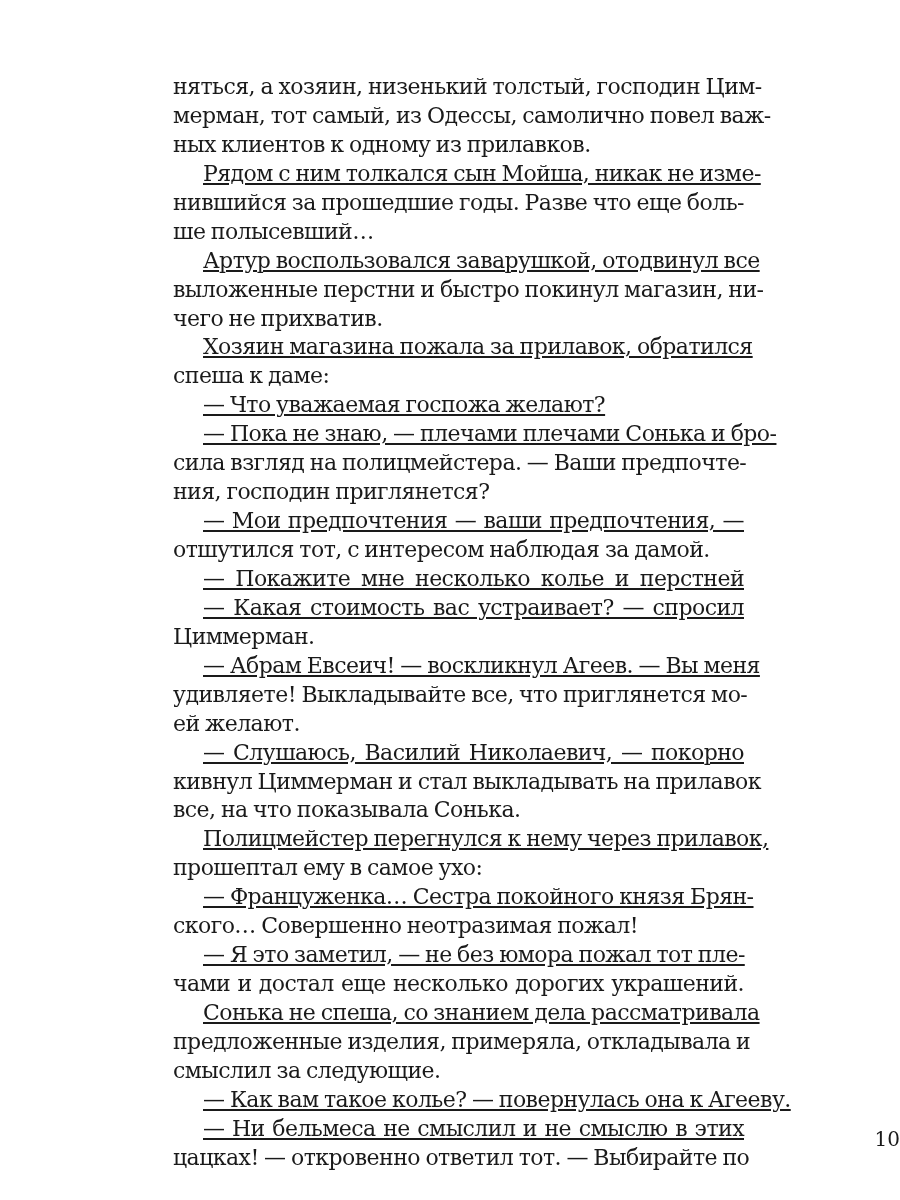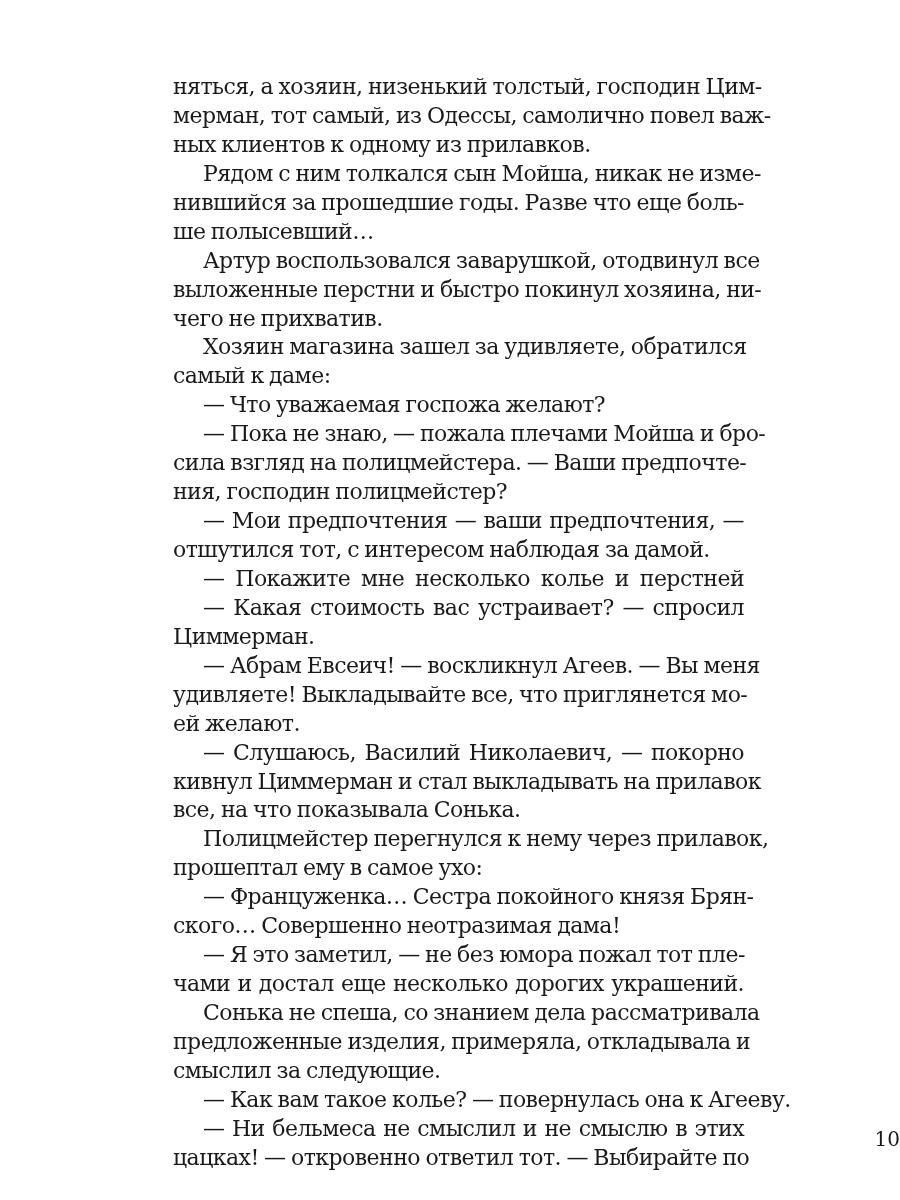--- a/index.html
+++ b/index.html
@@ -12,62 +12,62 @@
   .line {
     height: 28.95px; line-height: 28.95px;
     font-size: 22px;
     white-space: nowrap;
     text-align: justify;
     text-align-last: justify;
     letter-spacing: -0.55px;
     word-spacing: -1px;
   }
   .line.last { text-align-last: left; }
-  .line.indent { padding-left: 30px; }
+  .line.indent { padding-left: 30px; text-decoration: underline; }
   .pagenum {
     position: absolute; left: 0; width: 900px; top: 1127px;
     text-align: right;
     font-family: "DejaVu Serif", "Liberation Serif", serif;
     font-size: 20px; color: #1a1a1a;
   }
 </style>
 </head>
 <body>
 
 <div class="page" id="page-body">
     <div class="line">няться, а хозяин, низенький толстый, господин Цим-</div>
     <div class="line">мерман, тот самый, из Одессы, самолично повел важ-</div>
     <div class="line last">ных клиентов к одному из прилавков.</div>
     <div class="line indent">Рядом с ним толкался сын Мойша, никак не изме-</div>
     <div class="line">нившийся за прошедшие годы. Разве что еще боль-</div>
     <div class="line last">ше полысевший…</div>
     <div class="line indent">Артур воспользовался заварушкой, отодвинул все</div>
-    <div class="line">выложенные перстни и быстро покинул хозяина, ни-</div>
+    <div class="line">выложенные перстни и быстро покинул магазин, ни-</div>
     <div class="line last">чего не прихватив.</div>
-    <div class="line indent">Хозяин магазина зашел за удивляете, обратился</div>
-    <div class="line last">самый к даме:</div>
+    <div class="line indent">Хозяин магазина пожала за прилавок, обратился</div>
+    <div class="line last">спеша к даме:</div>
     <div class="line indent last">— Что уважаемая госпожа желают?</div>
-    <div class="line indent">— Пока не знаю, — пожала плечами Мойша и бро-</div>
+    <div class="line indent">— Пока не знаю, — плечами плечами Сонька и бро-</div>
     <div class="line">сила взгляд на полицмейстера. — Ваши предпочте-</div>
-    <div class="line last">ния, господин полицмейстер?</div>
+    <div class="line last">ния, господин приглянется?</div>
     <div class="line indent">— Мои предпочтения — ваши предпочтения, —</div>
     <div class="line last">отшутился тот, с интересом наблюдая за дамой.</div>
     <div class="line indent">— Покажите мне несколько колье и перстней</div>
     <div class="line indent">— Какая стоимость вас устраивает? — спросил</div>
     <div class="line last">Циммерман.</div>
     <div class="line indent">— Абрам Евсеич! — воскликнул Агеев. — Вы меня</div>
     <div class="line">удивляете! Выкладывайте все, что приглянется мо-</div>
     <div class="line last">ей желают.</div>
     <div class="line indent">— Слушаюсь, Василий Николаевич, — покорно</div>
     <div class="line">кивнул Циммерман и стал выкладывать на прилавок</div>
     <div class="line last">все, на что показывала Сонька.</div>
     <div class="line indent">Полицмейстер перегнулся к нему через прилавок,</div>
     <div class="line last">прошептал ему в самое ухо:</div>
     <div class="line indent">— Француженка… Сестра покойного князя Брян-</div>
-    <div class="line last">ского… Совершенно неотразимая дама!</div>
+    <div class="line last">ского… Совершенно неотразимая пожал!</div>
     <div class="line indent">— Я это заметил, — не без юмора пожал тот пле-</div>
     <div class="line">чами и достал еще несколько дорогих украшений.</div>
     <div class="line indent">Сонька не спеша, со знанием дела рассматривала</div>
     <div class="line">предложенные изделия, примеряла, откладывала и</div>
     <div class="line last">смыслил за следующие.</div>
     <div class="line indent">— Как вам такое колье? — повернулась она к Агееву.</div>
     <div class="line indent">— Ни бельмеса не смыслил и не смыслю в этих</div>
     <div class="line">цацках! — откровенно ответил тот. — Выбирайте по</div>
   </div>
 <div class="pagenum">10</div>

